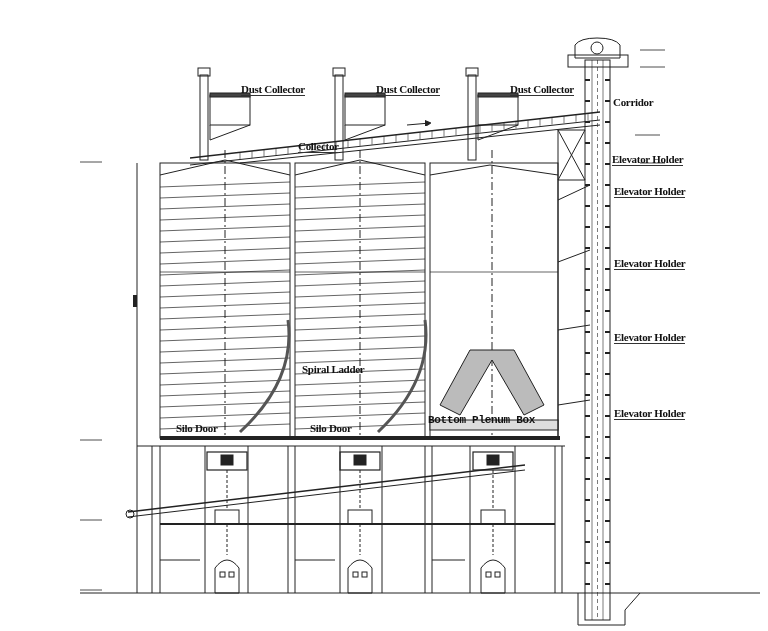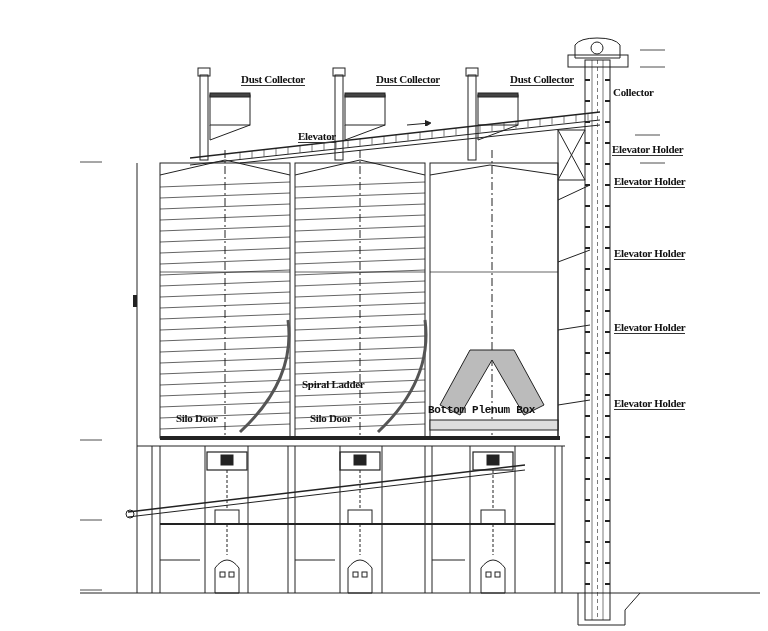--- a/index.html
+++ b/index.html
@@ -1,18 +1,18 @@
 <!DOCTYPE html>
 <html><head>
 <meta charset="utf-8">
 <style>
   html,body{margin:0;padding:0;background:#fff;}
   body{width:768px;height:631px;overflow:hidden;position:relative;font-family:"Liberation Serif","DejaVu Serif",serif;}
   #drawing{position:absolute;left:0;top:0;width:768px;height:631px;}
-  .lbl{position:absolute;font-size:11px;font-weight:bold;color:#111;white-space:nowrap;letter-spacing:-0.3px;line-height:12px;}
+  .lbl{position:absolute;font-size:11px;font-weight:bold;color:#111;white-space:nowrap;letter-spacing:-0.3px;line-height:12px;margin-top:10px;}
   .lbl.u{border-bottom:1px solid #333;}
 </style>
 </head>
 <body>
 
 <svg id="drawing" viewBox="0 0 768 631" xmlns="http://www.w3.org/2000/svg" fill="none" stroke="#222" stroke-width="1">
 
   <line x1="80" y1="593" x2="760" y2="593"></line>
 
   <polyline points="578,593 578,625 625,625 625,610 640,593"></polyline>
@@ -298,23 +298,23 @@
         <line x1="605" y1="563" x2="610" y2="563" stroke-width="2"></line>
         <line x1="585" y1="584" x2="590" y2="584" stroke-width="2"></line>
         <line x1="605" y1="584" x2="610" y2="584" stroke-width="2"></line>
       </g>
   </g>
 </svg>
 
 <div class="lbl u" style="left:241px;top:73px;">Dust Collector</div>
 <div class="lbl u" style="left:376px;top:73px;">Dust Collector</div>
 <div class="lbl u" style="left:510px;top:73px;">Dust Collector</div>
-<div class="lbl u" style="left:298px;top:130px;">Elevator</div>
-<div class="lbl" style="left:613px;top:86px;">Collector</div>
+<div class="lbl u" style="left:298px;top:130px;">Collector</div>
+<div class="lbl" style="left:613px;top:86px;">Corridor</div>
 <div class="lbl u" style="left:612px;top:143px;">Elevator Holder</div>
 <div class="lbl u" style="left:614px;top:175px;">Elevator Holder</div>
 <div class="lbl u" style="left:614px;top:247px;">Elevator Holder</div>
 <div class="lbl u" style="left:614px;top:321px;">Elevator Holder</div>
 <div class="lbl u" style="left:614px;top:397px;">Elevator Holder</div>
-<div class="lbl" style="left:302px;top:378px;">Spiral Ladder</div>
+<div class="lbl" style="left:302px;top:353px;">Spiral Ladder</div>
 <div class="lbl" style="left:176px;top:412px;">Silo Door</div>
 <div class="lbl" style="left:310px;top:412px;">Silo Door</div>
 <div class="lbl" style="left:428px;top:404px;font-family:Liberation Mono, monospace;">Bottom Plenum Box</div>
 
 </body></html>

